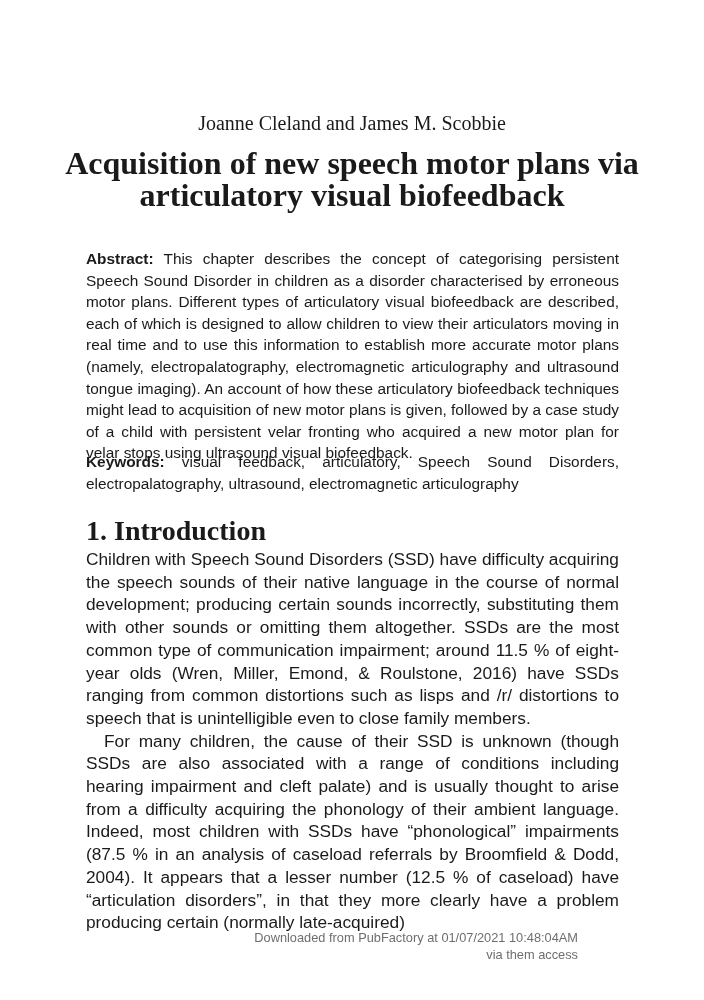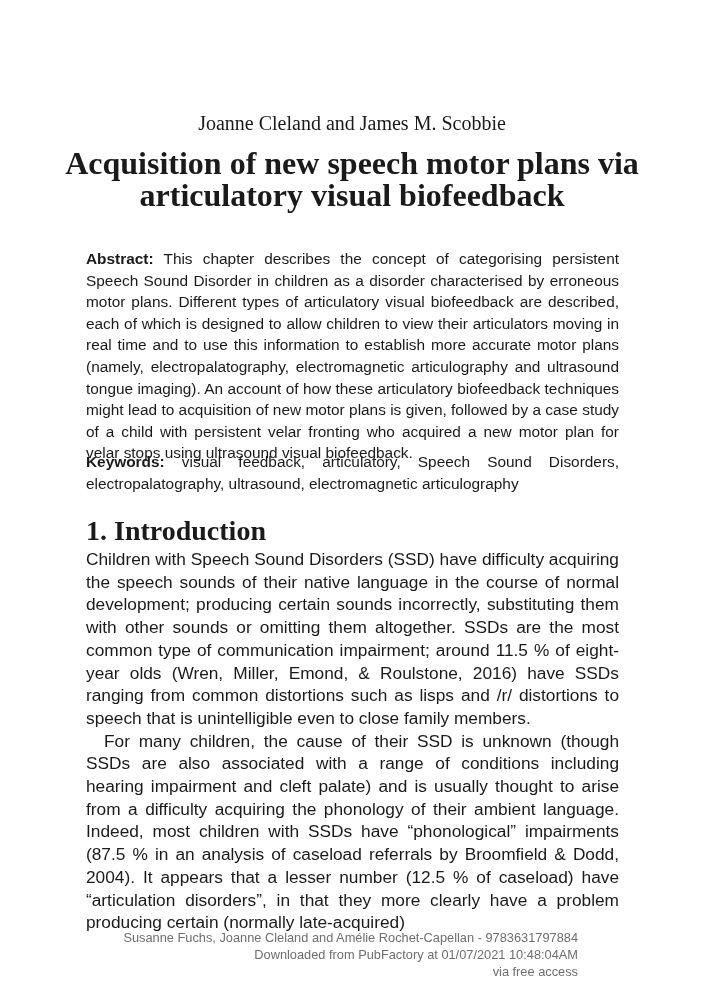--- a/index.html
+++ b/index.html
@@ -51,17 +51,16 @@
   </div>
 
   <div class="section-heading">1. Introduction</div>
 
   <div class="text-block body-text">
     <p>Children with Speech Sound Disorders (SSD) have difficulty acquiring the speech sounds of their native language in the course of normal development; producing certain sounds incorrectly, substituting them with other sounds or omitting them altogether. SSDs are the most common type of communication impairment; around 11.5 % of eight-year olds (Wren, Miller, Emond, &amp; Roulstone, 2016) have SSDs ranging from common distortions such as lisps and /r/ distortions to speech that is unintelligible even to close family members.</p>
     <p class="indent">For many children, the cause of their SSD is unknown (though SSDs are also associated with a range of conditions including hearing impairment and cleft palate) and is usually thought to arise from a difficulty acquiring the phonology of their ambient language. Indeed, most children with SSDs have “phonological” impairments (87.5 % in an analysis of caseload referrals by Broomfield &amp; Dodd, 2004). It appears that a lesser number (12.5 % of caseload) have “articulation disorders”, in that they more clearly have a problem producing certain (normally late-acquired)</p>
   </div>
 
   <div class="footer">
-    <div>Susanne Fuchs, Joanne Cleland and Amélie Rochet-Capellan - 9783631797884</div>
     <div>Downloaded from PubFactory at 01/07/2021 10:48:04AM</div>
-    <div>via free access</div>
+    <div>via them access</div>
   </div>
 </div>
 
 </body></html>

